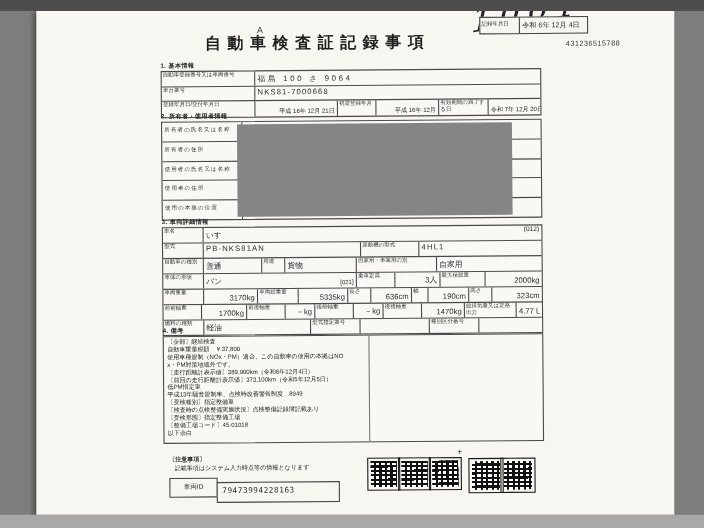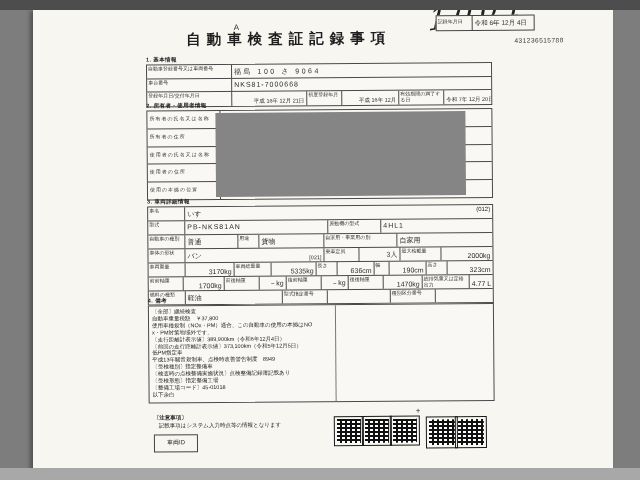--- a/index.html
+++ b/index.html
@@ -319,20 +319,21 @@
             <div class="rem-line">〔受検形態〕指定整備工場</div>
             <div class="rem-line">〔整備工場コード〕45-01018</div>
             <div class="rem-line">以下余白</div>
           </div>
         </div>
       </div>
 
       <div class="notice-lab">〔注意事項〕</div>
       <div class="notice-txt">記載事項はシステム入力時点等の情報となります</div>
       <div class="vid-lab">車両ID</div>
+      <div class="vid-val">79473994228163</div>
 
       <div class="plus" style="left:381px;top:398px">+</div>
       <div class="qr" style="left:299px;top:407px"></div>
       <div class="qr" style="left:327px;top:407px"></div>
       <div class="qr" style="left:355px;top:407px"></div>
       <div class="qr" style="left:391px;top:408px;width:26px;height:26px"></div>
       <div class="qr" style="left:420px;top:408px;width:26px;height:26px"></div>
 
     </div>
   </div>

